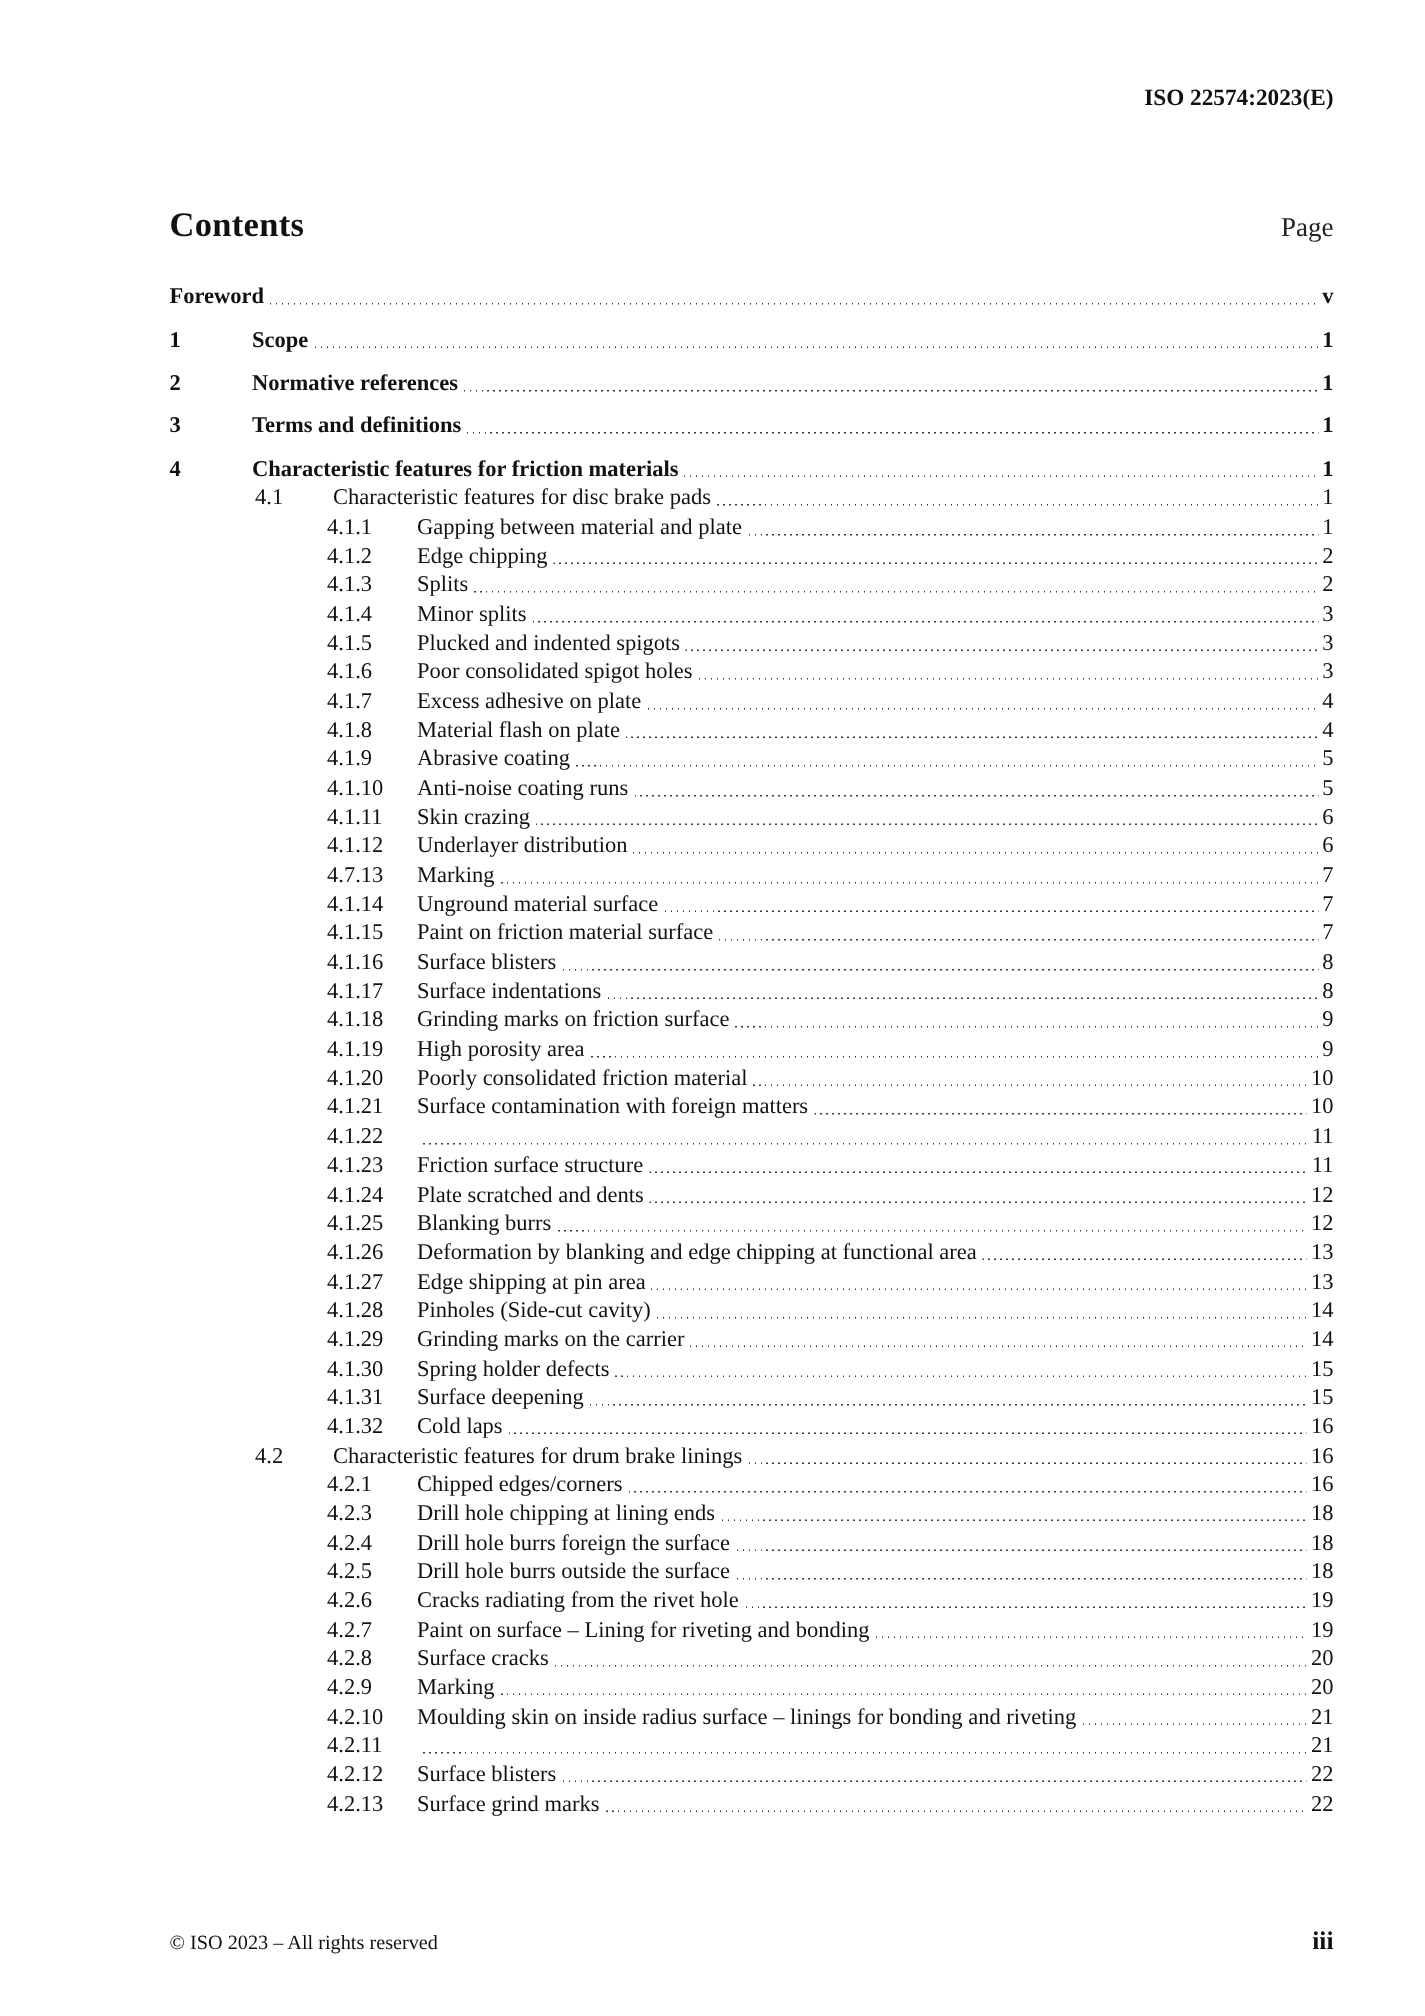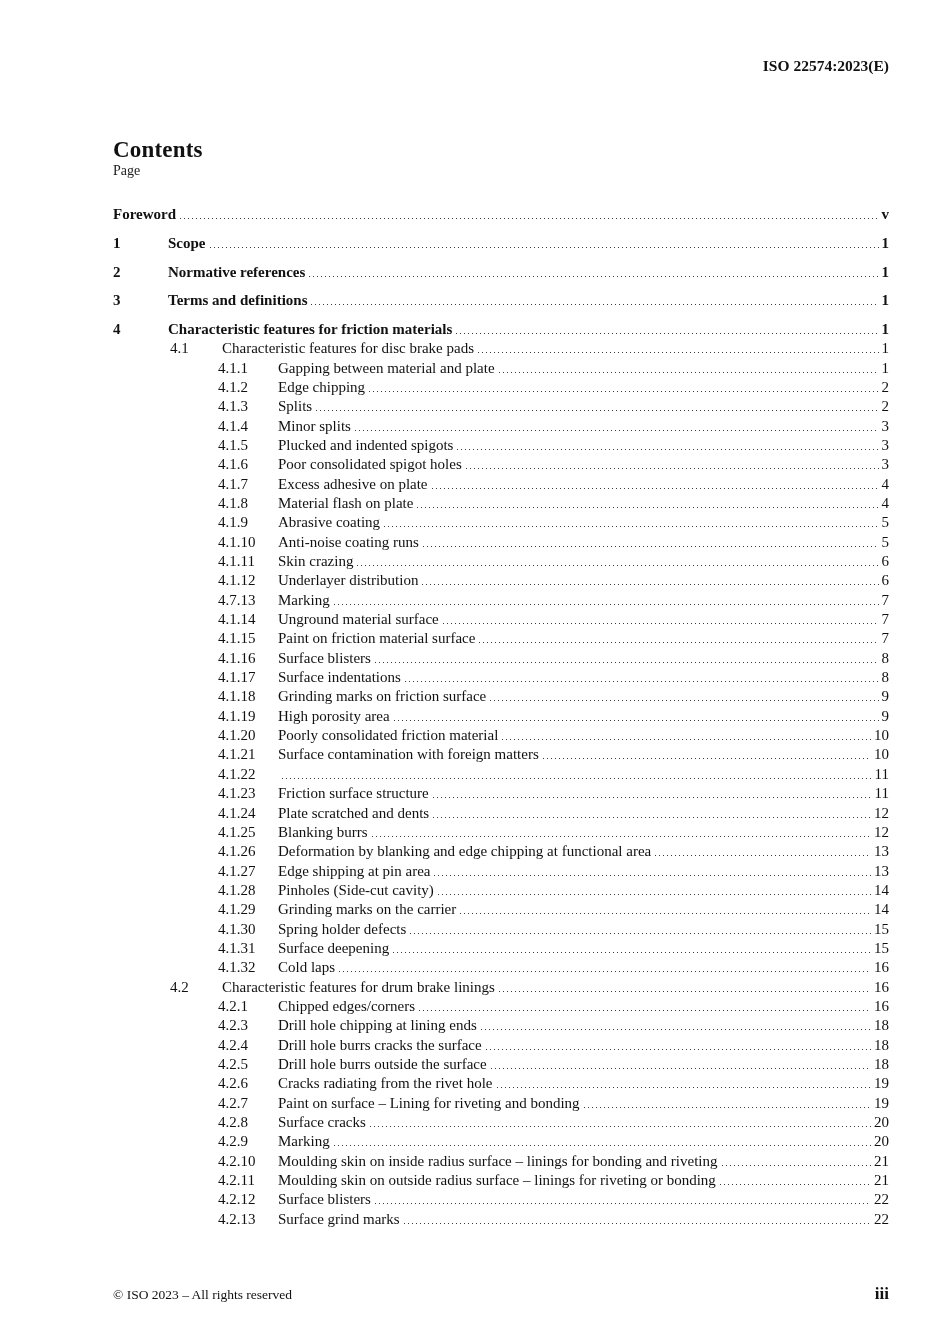--- a/index.html
+++ b/index.html
@@ -20,29 +20,28 @@
     padding-top: 57px;
     text-align: right;
     font-weight: bold;
     font-size: 15.5px;
   }
   .contents-heading-row {
     margin-top: 62px;
     display: flex;
     align-items: baseline;
     justify-content: space-between;
-    flex-direction: column;
   }
   .contents-heading-row h1 {
     font-size: 23px;
     font-weight: bold;
     letter-spacing: 0.2px;
   }
   .page-label {
-    font-size: 14px;
+    font-size: 18px;
     color: #222;
   }
   .toc { margin-top: 25px; }
   .row {
     display: flex;
     align-items: flex-end;
     height: 19.35px;
     font-size: 15px;
     white-space: nowrap;
   }
@@ -330,21 +329,21 @@
         <span class="pagenum">16</span>
       </div>
       <div class="row h3">
         <span class="num">4.2.3</span>
         <span class="label">Drill hole chipping at lining ends</span>
         <span class="leader"></span>
         <span class="pagenum">18</span>
       </div>
       <div class="row h3">
         <span class="num">4.2.4</span>
-        <span class="label">Drill hole burrs cracks the surface</span>
+        <span class="label">Drill hole burrs foreign the surface</span>
         <span class="leader"></span>
         <span class="pagenum">18</span>
       </div>
       <div class="row h3">
         <span class="num">4.2.5</span>
         <span class="label">Drill hole burrs outside the surface</span>
         <span class="leader"></span>
         <span class="pagenum">18</span>
       </div>
       <div class="row h3">
@@ -372,21 +371,20 @@
         <span class="pagenum">20</span>
       </div>
       <div class="row h3">
         <span class="num">4.2.10</span>
         <span class="label">Moulding skin on inside radius surface – linings for bonding and riveting</span>
         <span class="leader"></span>
         <span class="pagenum">21</span>
       </div>
       <div class="row h3">
         <span class="num">4.2.11</span>
-        <span class="label">Moulding skin on outside radius surface – linings for riveting or bonding</span>
         <span class="leader"></span>
         <span class="pagenum">21</span>
       </div>
       <div class="row h3">
         <span class="num">4.2.12</span>
         <span class="label">Surface blisters</span>
         <span class="leader"></span>
         <span class="pagenum">22</span>
       </div>
       <div class="row h3">

